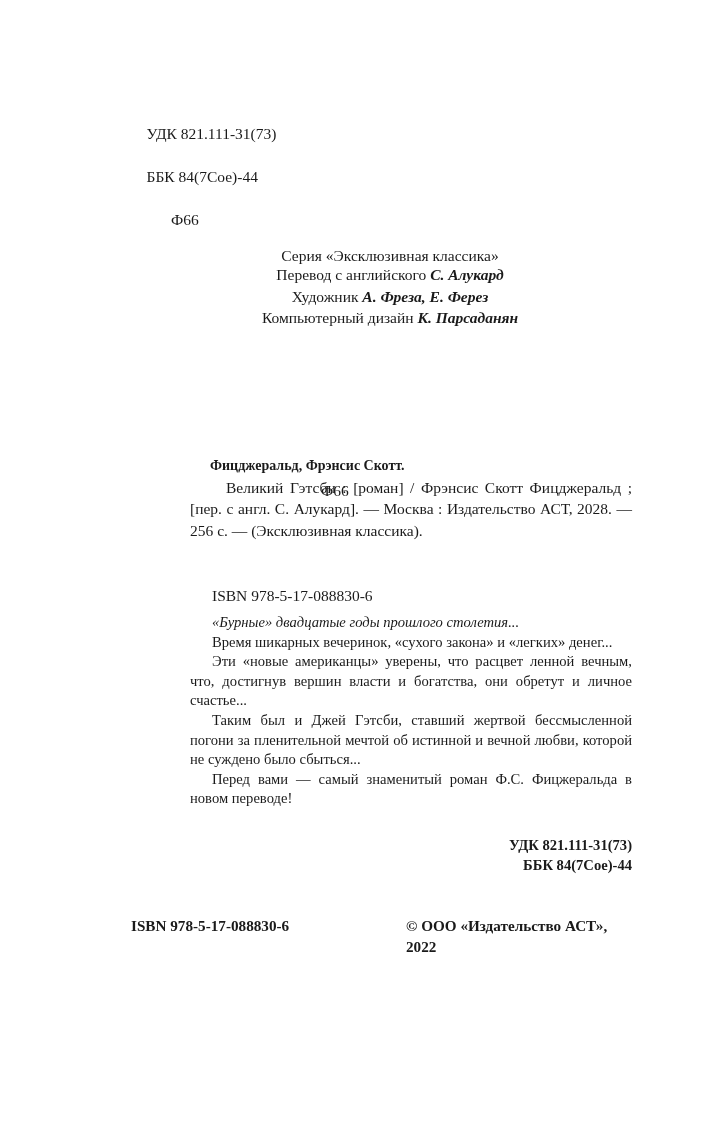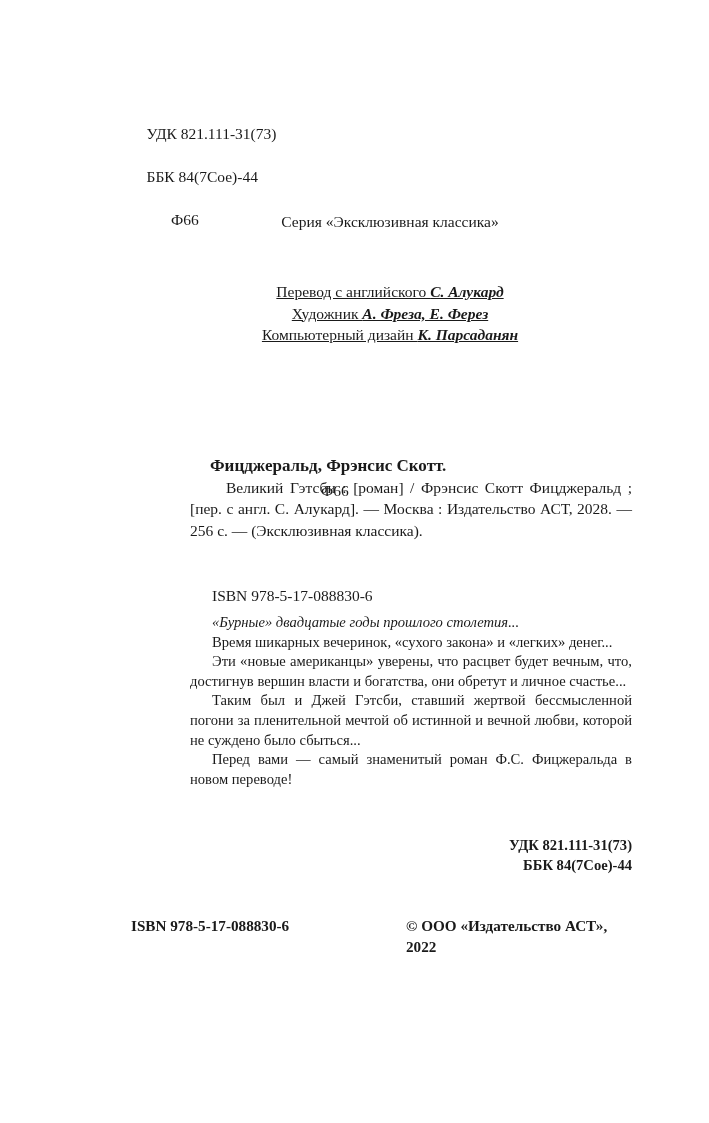--- a/index.html
+++ b/index.html
@@ -39,36 +39,36 @@
   .cip-head .indent-code { display: block; padding-left: 40px; }
 
   
   .credits {
     position: absolute;
     left: 190px;
     width: 400px;
     text-align: center;
     font-size: 15.5px;
   }
-  .series-line { top: 213px; }
-  .credit-group { top: 281px; line-height: 21.5px; text-decoration: underline; }
+  .series-line { top: 247px; }
+  .credit-group { top: 264px; line-height: 21.5px; }
   .credit-line { display: block; }
   .name-em { font-style: italic; font-weight: bold; }
 
   
   .record-wrap { top: 455px; }
   .record-sigla {
     position: absolute;
     left: 131px;
     top: 25px;
     font-size: 15.5px;
     line-height: 21.5px;
   }
   .record-author {
-    font-size: 17px;
+    font-size: 14px;
     font-weight: bold;
     line-height: 21.5px;
     padding-left: 20px;
   }
   .record-body {
     font-size: 15.5px;
     line-height: 21.5px;
     text-align: justify;
     text-indent: 36px;
     margin-top: 0;
@@ -148,21 +148,21 @@
     <div class="record-sigla">Ф66</div>
     <div class="record-author">Фицджеральд, Фрэнсис Скотт.</div>
     <div class="record-body">Великий Гэтсби : [роман] / Фрэнсис Скотт Фицджеральд ; [пер. с англ. С. Алукард]. — Москва : Издательство АСТ, 2028. — 256 с. — (Эксклюзивная классика).</div>
   </div>
 
   <div class="record-isbn">ISBN 978-5-17-088830-6</div>
 
   <div class="text-col annotation">
     <p class="nojust">«Бурные» двадцатые годы прошлого столетия...</p>
     <p>Время шикарных вечеринок, «сухого закона» и «лег­ких» денег...</p>
-    <p>Эти «новые американцы» уверены, что расцвет будет вечным, что, достигнув вершин власти и богатства, они обретут и личное счастье...</p>
+    <p>Эти «новые американцы» уверены, что расцвет ленной вечным, что, достигнув вершин власти и богатства, они обретут и личное счастье...</p>
     <p>Таким был и Джей Гэтсби, ставший жертвой бессмыс­ленной погони за пленительной мечтой об истинной и вечной любви, которой не суждено было сбыться...</p>
     <p>Перед вами — самый знаменитый роман Ф.С. Фиц­жеральда в новом переводе!</p>
   </div>
 
   <div class="footer-codes">
     <span>УДК 821.111-31(73)</span>
     <span>ББК 84(7Сое)-44</span>
   </div>
 
   <div class="imprint">

